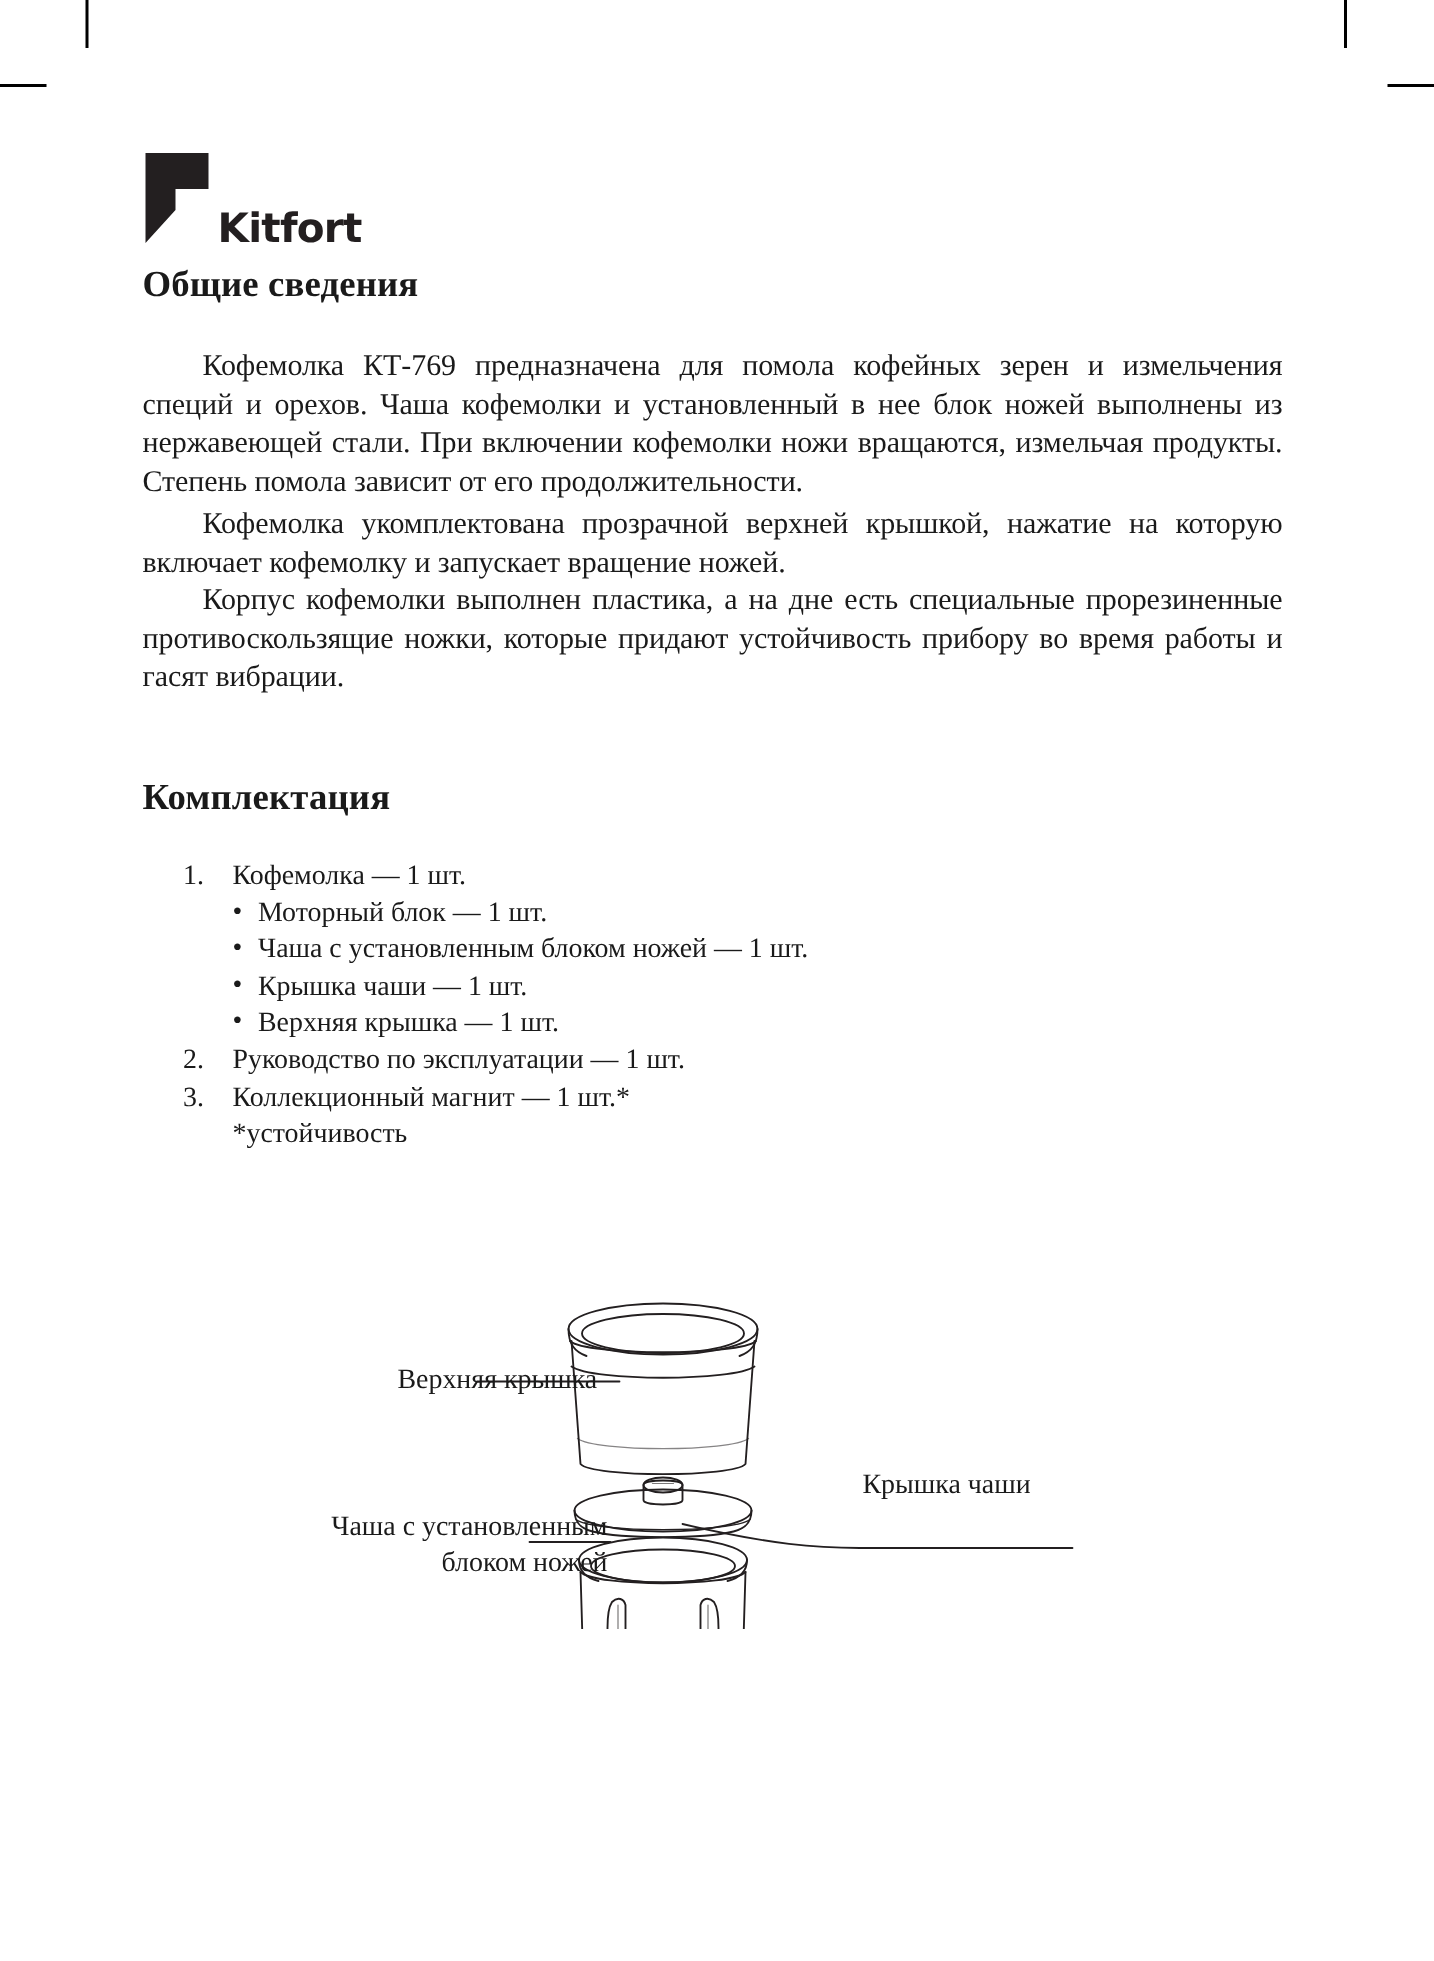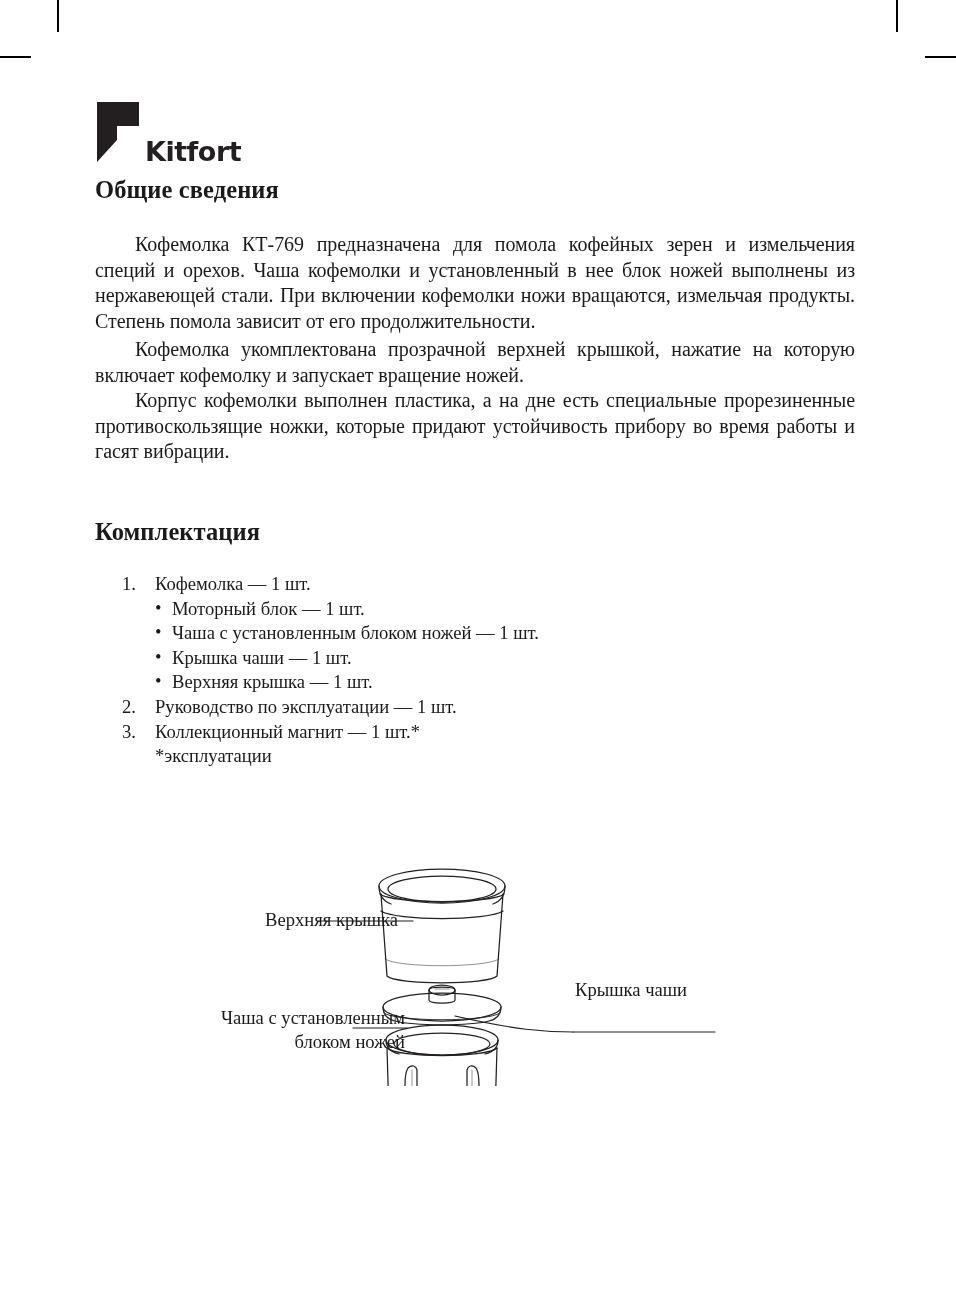--- a/index.html
+++ b/index.html
@@ -216,21 +216,21 @@
       <li>
         <span class="num">2.</span>
         <span>Руководство по эксплуатации — 1 шт.</span>
       </li>
 
       <li>
         <span class="num">3.</span>
         <span>Коллекционный магнит — 1 шт.*</span>
       </li>
 
-      <li class="note" style="padding-left:60px;list-style:none;">*эксплуатации</li>
+      <li class="note" style="padding-left:60px;list-style:none;">*устойчивость</li>
     </ol>
   </div>
 
 
   <div id="diagram">
     <svg width="760" height="380" viewBox="0 0 760 380" aria-hidden="true">
       <g fill="none" stroke="#231f20" stroke-width="1.25" stroke-linejoin="round" stroke-linecap="round">
 
         <g>
           <ellipse cx="347" cy="22" rx="63" ry="17"></ellipse>

